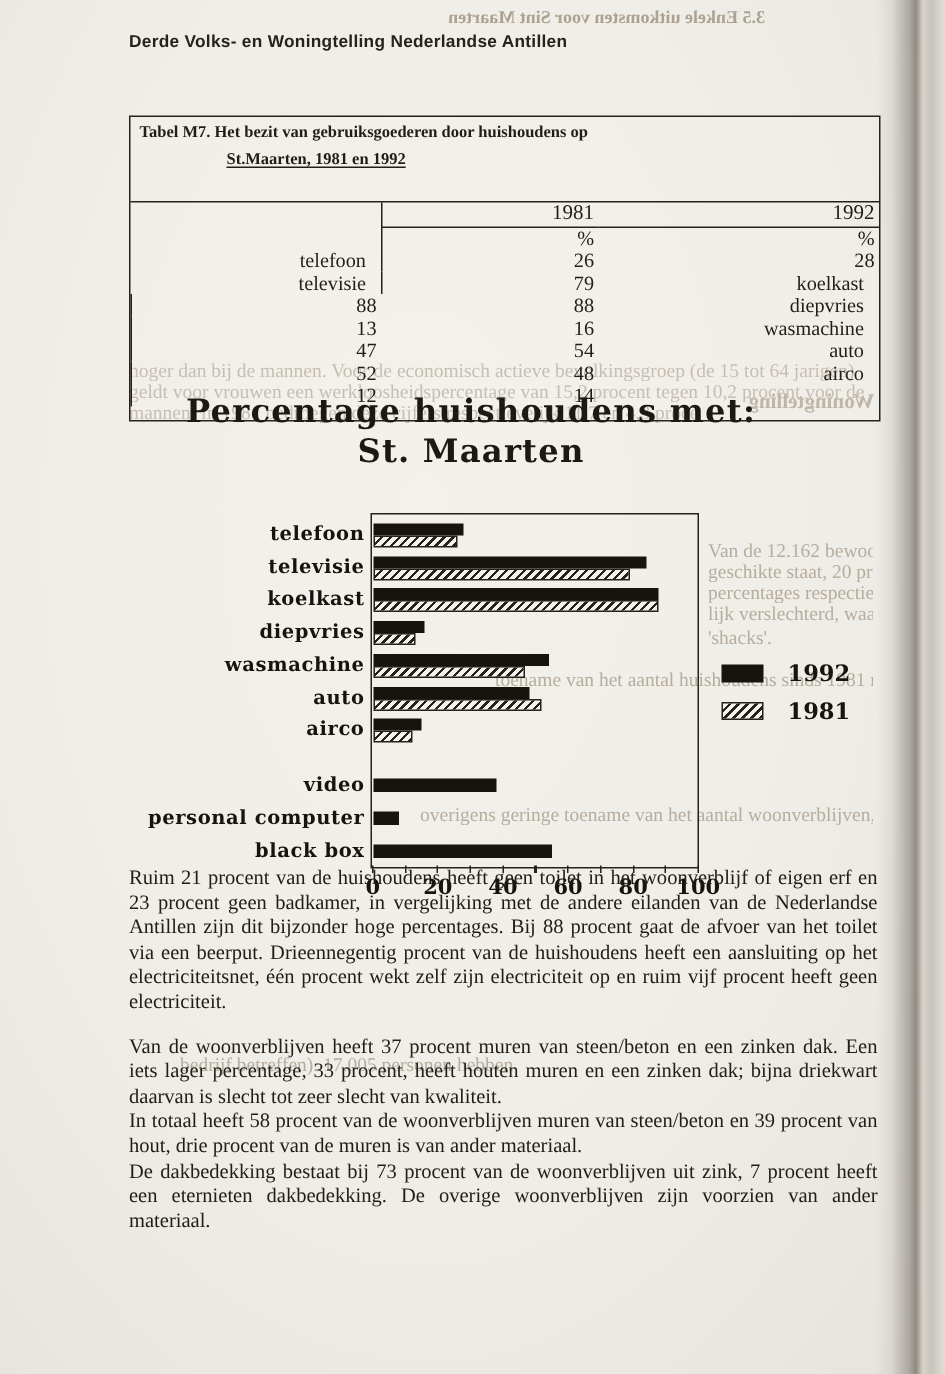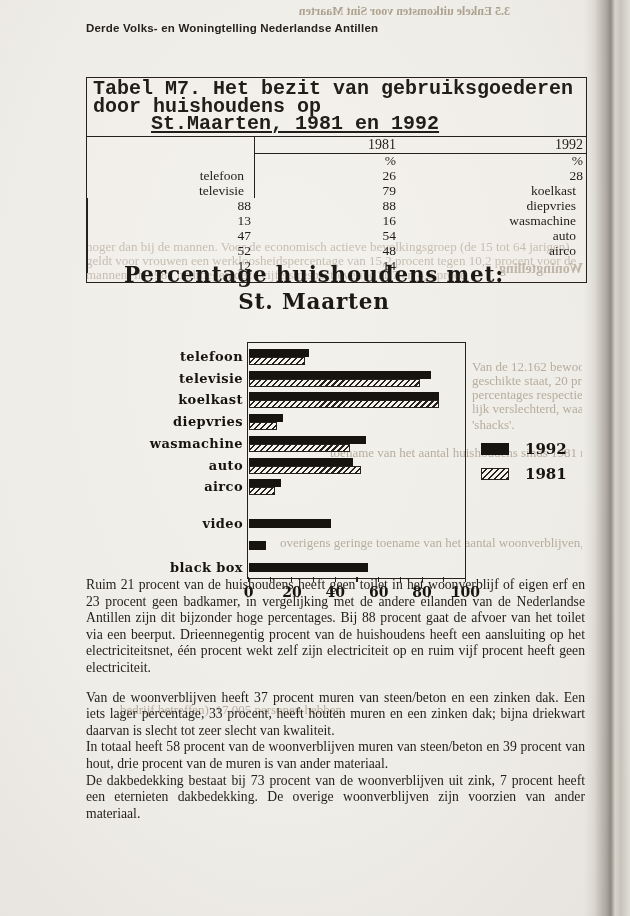--- a/index.html
+++ b/index.html
@@ -31,22 +31,22 @@
     font-size:11.5px;letter-spacing:0.2px;color:#26221c;
   }
 
   
   .m7{
     position:absolute;left:86px;top:77px;width:499px;
     border:1.6px solid #26211a;background:rgba(247,245,241,0.25);
   }
   .m7-title{
     border-bottom:1.4px solid #26211a;
-    font-family:Liberation Mono, monospace;font-weight:bold;
-    font-size:20px;line-height:17.5px;padding:2px 4px 3px 6px;
+    font-family:Liberation Serif, serif;font-weight:bold;
+    font-size:11px;line-height:17.5px;padding:2px 4px 19px 6px;
   }
   .m7-title .l2{margin-left:58px;text-decoration:underline;text-underline-offset:2px;}
   .m7-body{
     display:grid;grid-template-columns:167px 145px 1fr;
     grid-template-rows:17px 14px;grid-auto-rows:15px;
     padding-bottom:9px;font-size:13.5px;
   }
   .m7c{line-height:15px;}
   .m7c.hd{line-height:16px;font-size:14px;}
   .m7c.pc{line-height:13px;}
@@ -179,20 +179,21 @@
       <div class="cat" style="top: 98.9px;">wasmachine</div>
       <div class="bar solid" style="left: 163.5px; top: 121.6px; width: 104.16px; height: 8px;"></div>
       <div class="bar hatch" style="left: 163.5px; top: 129.6px; width: 112.84px; height: 8px;"></div>
       <div class="cat" style="top: 120.6px;">auto</div>
       <div class="bar solid" style="left: 163.5px; top: 143.3px; width: 32.55px; height: 8px;"></div>
       <div class="bar hatch" style="left: 163.5px; top: 151.3px; width: 26.04px; height: 8px;"></div>
       <div class="cat" style="top: 142.3px;">airco</div>
       <div class="bar solid" style="left: 163.5px; top: 183px; width: 82.46px; height: 9px;"></div>
       <div class="cat" style="top: 178.5px;">video</div>
       <div class="bar solid" style="left: 163.5px; top: 205px; width: 17.36px; height: 9px;"></div>
+      <div class="cat" style="top: 200.5px;">personal computer</div>
       <div class="bar solid" style="left: 163.5px; top: 227px; width: 119.35px; height: 9px;"></div>
       <div class="cat" style="top: 222.5px;">black box</div>
       <div class="tick" style="left: 162.9px; top: 241px;"></div>
       <div class="tick" style="left: 184.6px; top: 241px;"></div>
       <div class="tick" style="left: 206.3px; top: 241px;"></div>
       <div class="tick" style="left: 228px; top: 241px;"></div>
       <div class="tick" style="left: 249.7px; top: 241px;"></div>
       <div class="tick" style="left: 271.4px; top: 241px;"></div>
       <div class="tick" style="left: 293.1px; top: 241px;"></div>
       <div class="tick" style="left: 314.8px; top: 241px;"></div>

